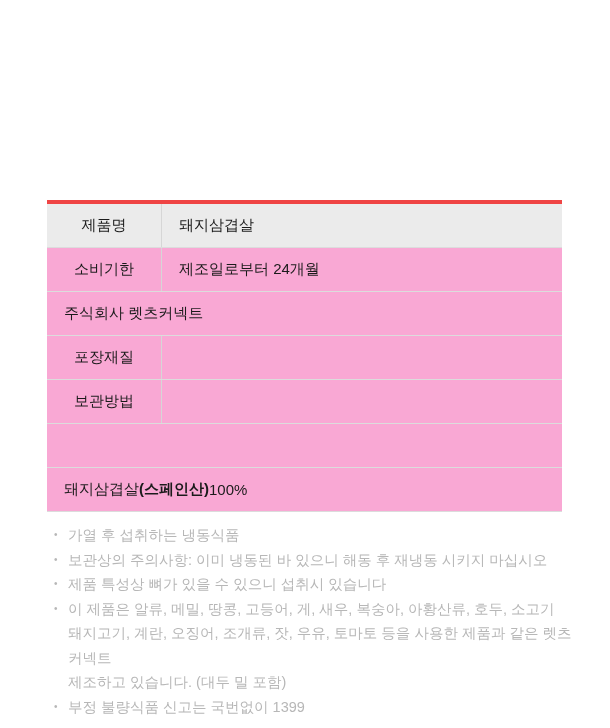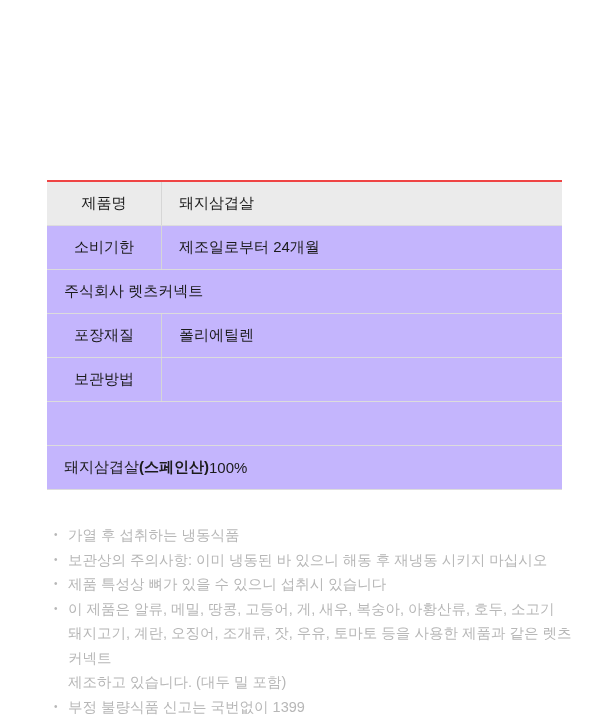--- a/index.html
+++ b/index.html
@@ -23,30 +23,30 @@
     font-family: "Liberation Serif", serif;
     font-weight: bold;
     font-size: 55px;
     color: #ffffff;
     letter-spacing: 0px;
     white-space: nowrap;
   }
 
   
   .info-table {
-    position: absolute; top: 180px; left: 47px;
+    position: absolute; top: 200px; left: 47px;
     width: 515px;
-    border-top: 2px solid #ef4444;
+    border-top: 4px solid #ef4444;
   }
   .info-row {
     display: flex;
     height: 44px;
     box-sizing: border-box;
     border-bottom: 1px solid #dcdcdc;
-    background: #c4b5fd;
+    background: #f9a8d4;
     font-size: 15px;
     color: #1b1b1b;
   }
   .info-row.header-row { background: #ebebeb; }
   .cell-label {
     width: 115px;
     box-sizing: border-box;
     border-right: 1px solid #d6d6d6;
     display: flex; align-items: center; justify-content: center;
     font-weight: 500;
@@ -95,21 +95,20 @@
       <div class="cell-label">소비기한</div>
       <div class="cell-value">제조일로부터 24개월</div>
     </div>
 
     <div class="info-row">
       <div class="cell-value">주식회사 렛츠커넥트</div>
     </div>
 
     <div class="info-row">
       <div class="cell-label">포장재질</div>
-      <div class="cell-value">폴리에틸렌</div>
     </div>
 
     <div class="info-row">
       <div class="cell-label">보관방법</div>
     </div>
 
     <div class="info-row">
     </div>
 
     <div class="info-row">

